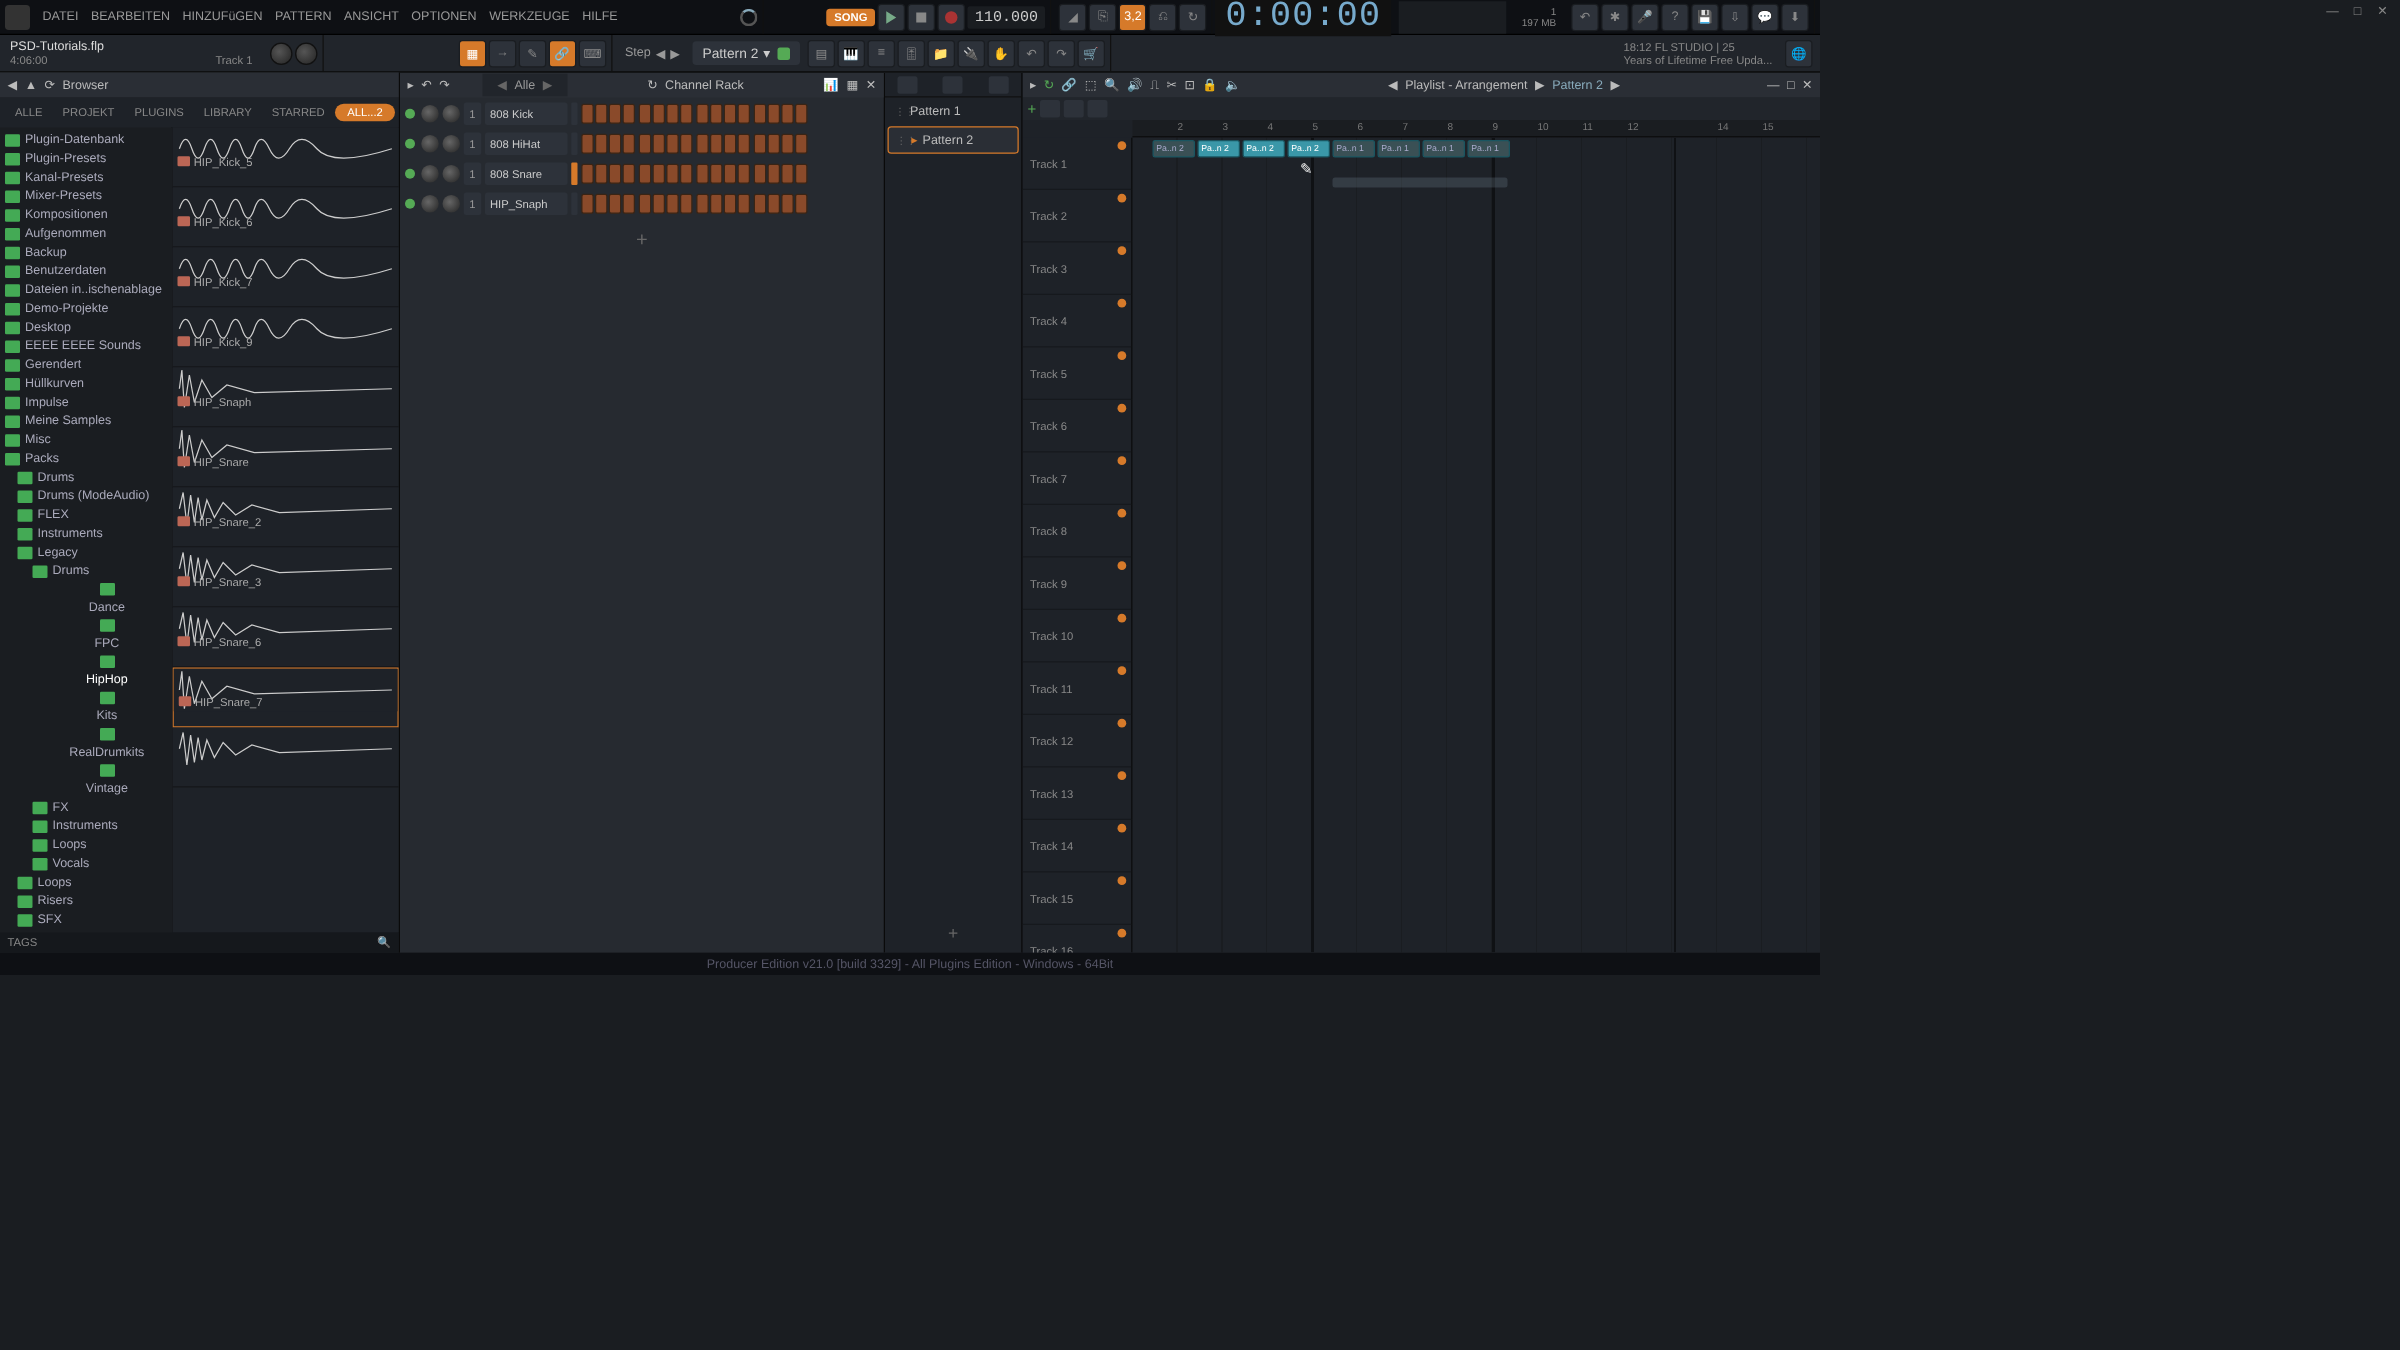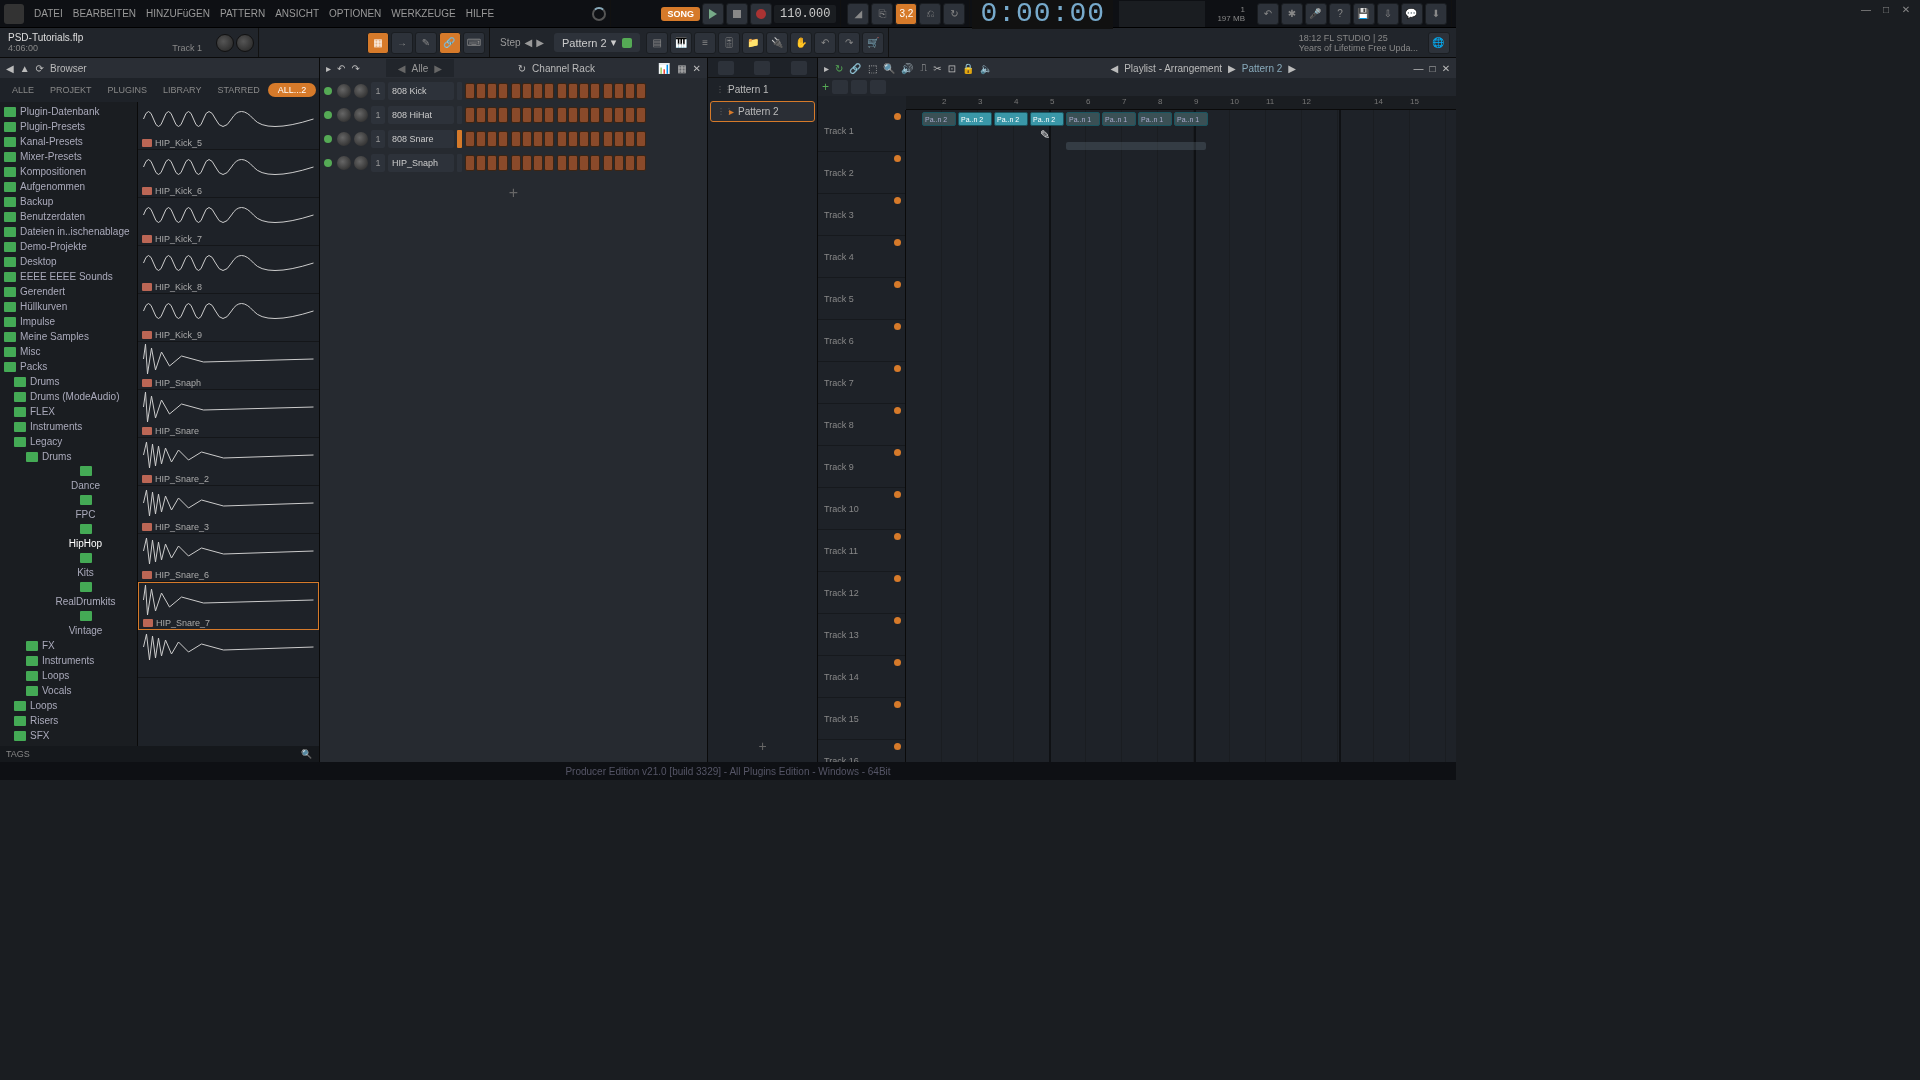--- a/index.html
+++ b/index.html
@@ -46,21 +46,21 @@
 .tree-item .ticon { width: 12px; height: 10px; background: #4a5; border-radius: 1px; flex-shrink: 0; }
 .tree-item.depth1 { padding-left: 14px; }
 .tree-item.depth2 { padding-left: 26px; }
 .tree-item.depth3 { padding-left: 38px; flex-direction: column; }
 .tree-item.sel { color: #fff; }
 .browser-samples { flex: 1; overflow-y: auto; background: #1e2228; }
 .sample-row { height: 48px; border-bottom: 1px solid #141619; position: relative; }
 .sample-row.sel { border: 1px solid #d67a2a; }
 .wave { height: 34px; background: #1e2228; position: relative; overflow: hidden; }
 .wave svg { width: 100%; height: 100%; }
-.sample-label { position: absolute; bottom: 1px; left: 4px; font-size: 9px; color: #aaa; display: flex; align-items: center; gap: 3px; }
+.sample-label { position: absolute; bottom: 14px; left: 4px; font-size: 9px; color: #aaa; display: flex; gap: 3px; }
 .sample-label .sicon { width: 10px; height: 8px; background: #b65; border-radius: 1px; }
 .browser-foot { height: 16px; background: #15181c; display: flex; align-items: center; padding: 0 6px; font-size: 9px; color: #888; justify-content: space-between; }
 
 
 .channel-rack { width: 388px; background: #262a30; border-right: 1px solid #0a0a0a; display: flex; flex-direction: column; }
 .cr-head { height: 20px; background: #2a2e35; display: flex; align-items: center; padding: 0 6px; gap: 6px; font-size: 10px; color: #bbb; }
 .cr-head .spacer { flex: 1; }
 .cr-filter { height: 18px; display: flex; align-items: center; padding: 0 6px; font-size: 10px; color: #999; background: #21252b; }
 .cr-filter .arrow { color: #666; padding: 0 6px; cursor: pointer; }
 .cr-channels { padding: 2px; }
@@ -423,29 +423,20 @@
               <span>HIP_Kick_6</span>
             </div>
           </div>
           <div class="sample-row">
             <div class="wave"><svg viewBox="0 0 170 34">
                 <path d="M0,17 Q5,2 10,17 T20,17 T30,17 T40,17 T50,17 T60,17 T72,17 T88,17 T110,17 T170,17" stroke="#ccc" fill="none" stroke-width="1"></path>
               </svg></div>
             <div class="sample-label">
               <span class="sicon"></span>
               <span>HIP_Kick_7</span>
-            </div>
-          </div>
-          <div class="sample-row">
-            <div class="wave"><svg viewBox="0 0 170 34">
-                <path d="M0,17 Q5,2 10,17 T20,17 T30,17 T40,17 T50,17 T60,17 T72,17 T88,17 T110,17 T170,17" stroke="#ccc" fill="none" stroke-width="1"></path>
-              </svg></div>
-            <div class="sample-label">
-              <span class="sicon"></span>
-              <span>HIP_Kick_8</span>
             </div>
           </div>
           <div class="sample-row">
             <div class="wave"><svg viewBox="0 0 170 34">
                 <path d="M0,17 Q5,2 10,17 T20,17 T30,17 T40,17 T50,17 T60,17 T72,17 T88,17 T110,17 T170,17" stroke="#ccc" fill="none" stroke-width="1"></path>
               </svg></div>
             <div class="sample-label">
               <span class="sicon"></span>
               <span>HIP_Kick_9</span>
             </div>

